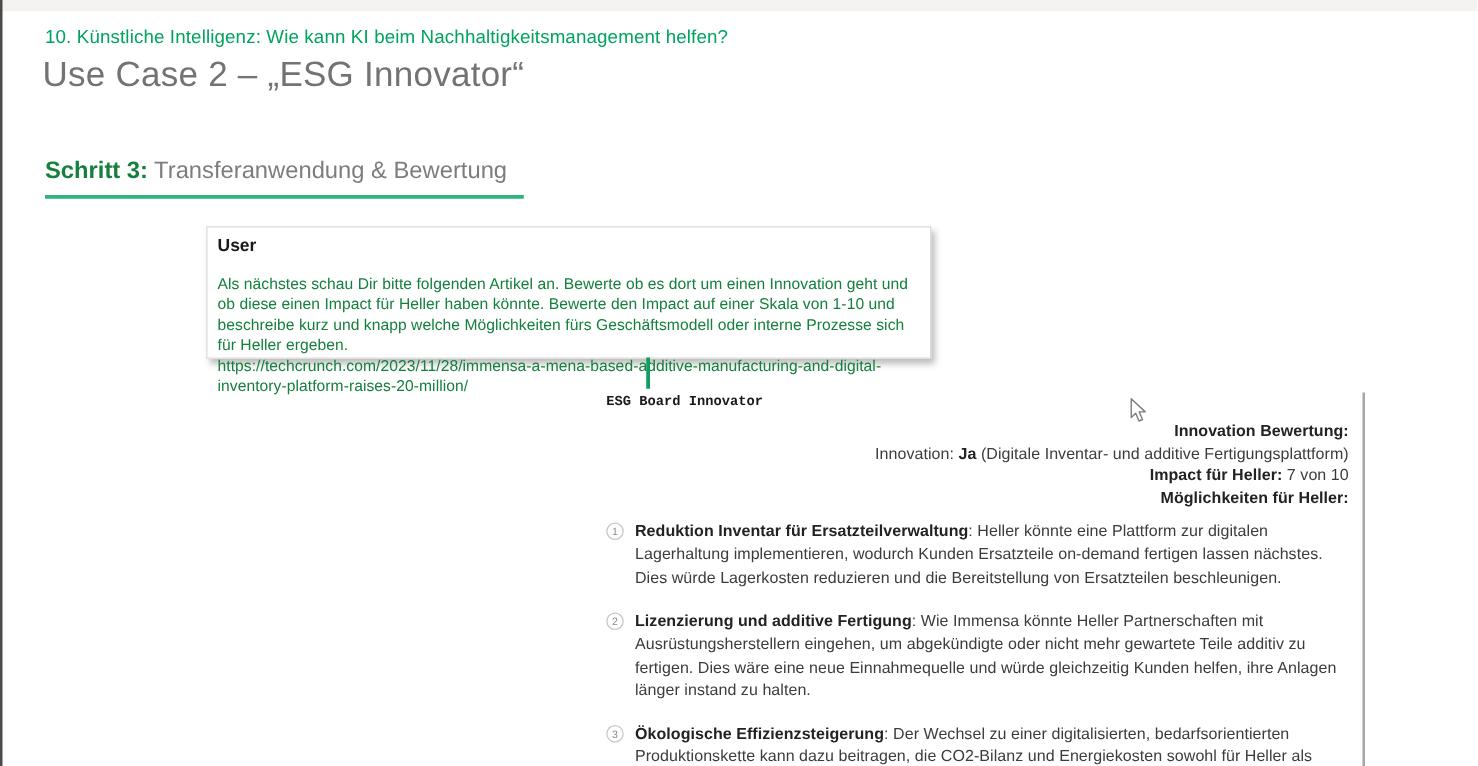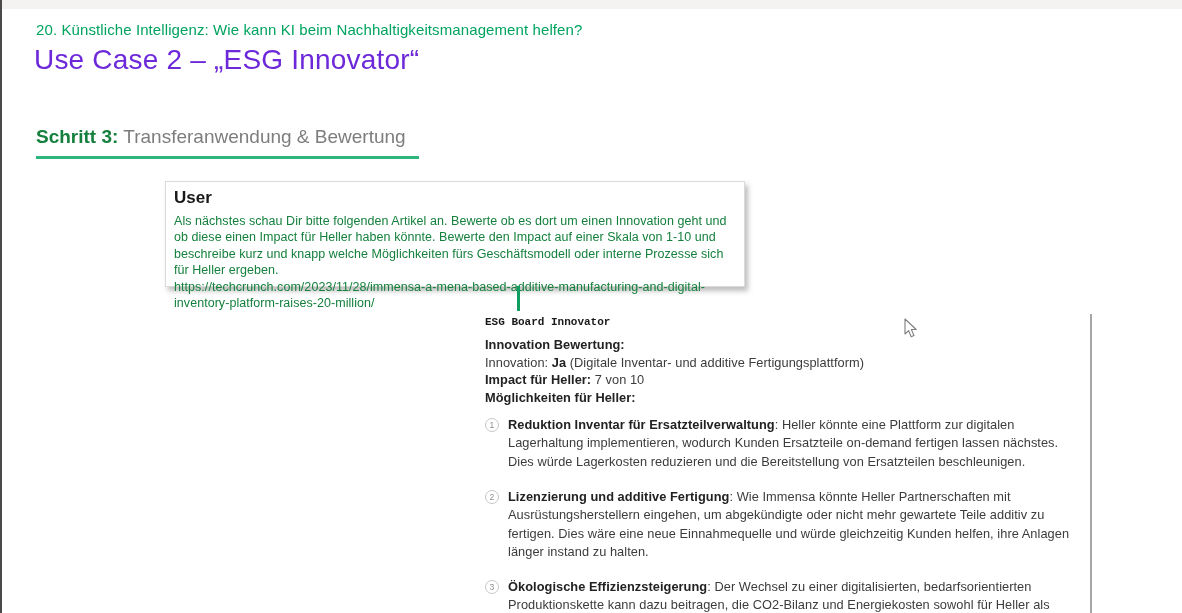--- a/index.html
+++ b/index.html
@@ -19,58 +19,58 @@
     position: absolute; left: 0; top: 0; width: 1182px; height: 9px;
     background: #f5f3f1;
   }
   .kicker {
     position: absolute; left: 36px; top: 21px;
     font-size: 15px; font-weight: 400; color: #00a45f;
     letter-spacing: 0.1px; white-space: nowrap;
   }
   .slide-title {
     position: absolute; left: 34px; top: 44px;
-    font-size: 28px; font-weight: 400; color: #6d28d9;
+    font-size: 28px; font-weight: 400; color: #737373;
     letter-spacing: 0.2px; white-space: nowrap;
   }
   .step-heading {
     position: absolute; left: 36px; top: 126px;
     font-size: 19px; color: #7d7d7d; white-space: nowrap;
   }
   .step-heading .step-label { font-weight: 700; color: #15803d; }
   .step-underline {
     position: absolute; left: 36px; top: 156px; width: 383px; height: 3px;
     background: #2eb57e;
   }
   .user-box {
     position: absolute; left: 165px; top: 181px; width: 580px; height: 106px;
     background: #ffffff;
     border: 1px solid #dcdad8;
     box-shadow: 3px 4px 5px rgba(110,110,110,0.45);
     padding: 6px 11px 0 8px;
   }
   .msg-author {
-    font-size: 17px; font-weight: 700; color: #191919;
-    margin-bottom: 5px;
+    font-size: 14px; font-weight: 700; color: #191919;
+    margin-bottom: 15px;
   }
   .user-box .msg-text {
     font-size: 12.5px; line-height: 16.4px; color: #15803d;
     letter-spacing: 0.05px;
   }
   .user-box .msg-url { word-break: break-word; }
   .connector {
     position: absolute; left: 517px; top: 286px; width: 3px; height: 25px;
     background: #0e9f60;
   }
   .assistant {
     position: absolute; left: 485px; top: 314px; width: 594px;
     font-size: 12.8px; line-height: 17.4px; color: #3c3c3c;
   }
   .assistant .msg-author { font-size: 11px; margin-bottom: 5px; font-family: Liberation Mono, monospace; }
-  .assistant .line { letter-spacing: 0.05px; }
+  .assistant .line { letter-spacing: 0.05px; text-align: right; }
   .assistant .b { font-weight: 700; color: #222222; }
   .num-list { margin-top: 10px; }
   .num-item {
     position: relative; padding-left: 23px; margin-bottom: 17px;
     line-height: 18.3px; width: 592px; letter-spacing: 0.05px;
   }
   .num-circle {
     position: absolute; left: 0; top: 2px;
     width: 14px; height: 14px; border-radius: 50%;
     border: 1px solid #c7c7c7;
@@ -86,21 +86,21 @@
   }
 </style>
 </head>
 <body>
 
 <div class="slide">
 
   <div class="top-band"></div>
   <div class="left-edge"></div>
 
-  <div class="kicker">20. Künstliche Intelligenz: Wie kann KI beim Nachhaltigkeitsmanagement helfen?</div>
+  <div class="kicker">10. Künstliche Intelligenz: Wie kann KI beim Nachhaltigkeitsmanagement helfen?</div>
 
   <h1 class="slide-title">Use Case 2 – „ESG Innovator“</h1>
 
   <div class="step-heading"><span class="step-label">Schritt 3:</span><span> Transferanwendung &amp; Bewertung</span></div>
   <div class="step-underline"></div>
 
   <div class="user-box">
     <div class="msg-author">User</div>
     <div class="msg-text"><span>Als nächstes schau Dir bitte folgenden Artikel an. Bewerte ob es dort um einen Innovation geht und ob diese einen Impact für Heller haben könnte. Bewerte den Impact auf einer Skala von 1-10 und beschreibe kurz und knapp welche Möglichkeiten fürs Geschäftsmodell oder interne Prozesse sich für Heller ergeben.</span><br>
       <span class="msg-url">https://techcrunch.com/2023/11/28/immensa-a-mena-based-additive-manufacturing-and-digital-inventory-platform-raises-20-million/</span>

